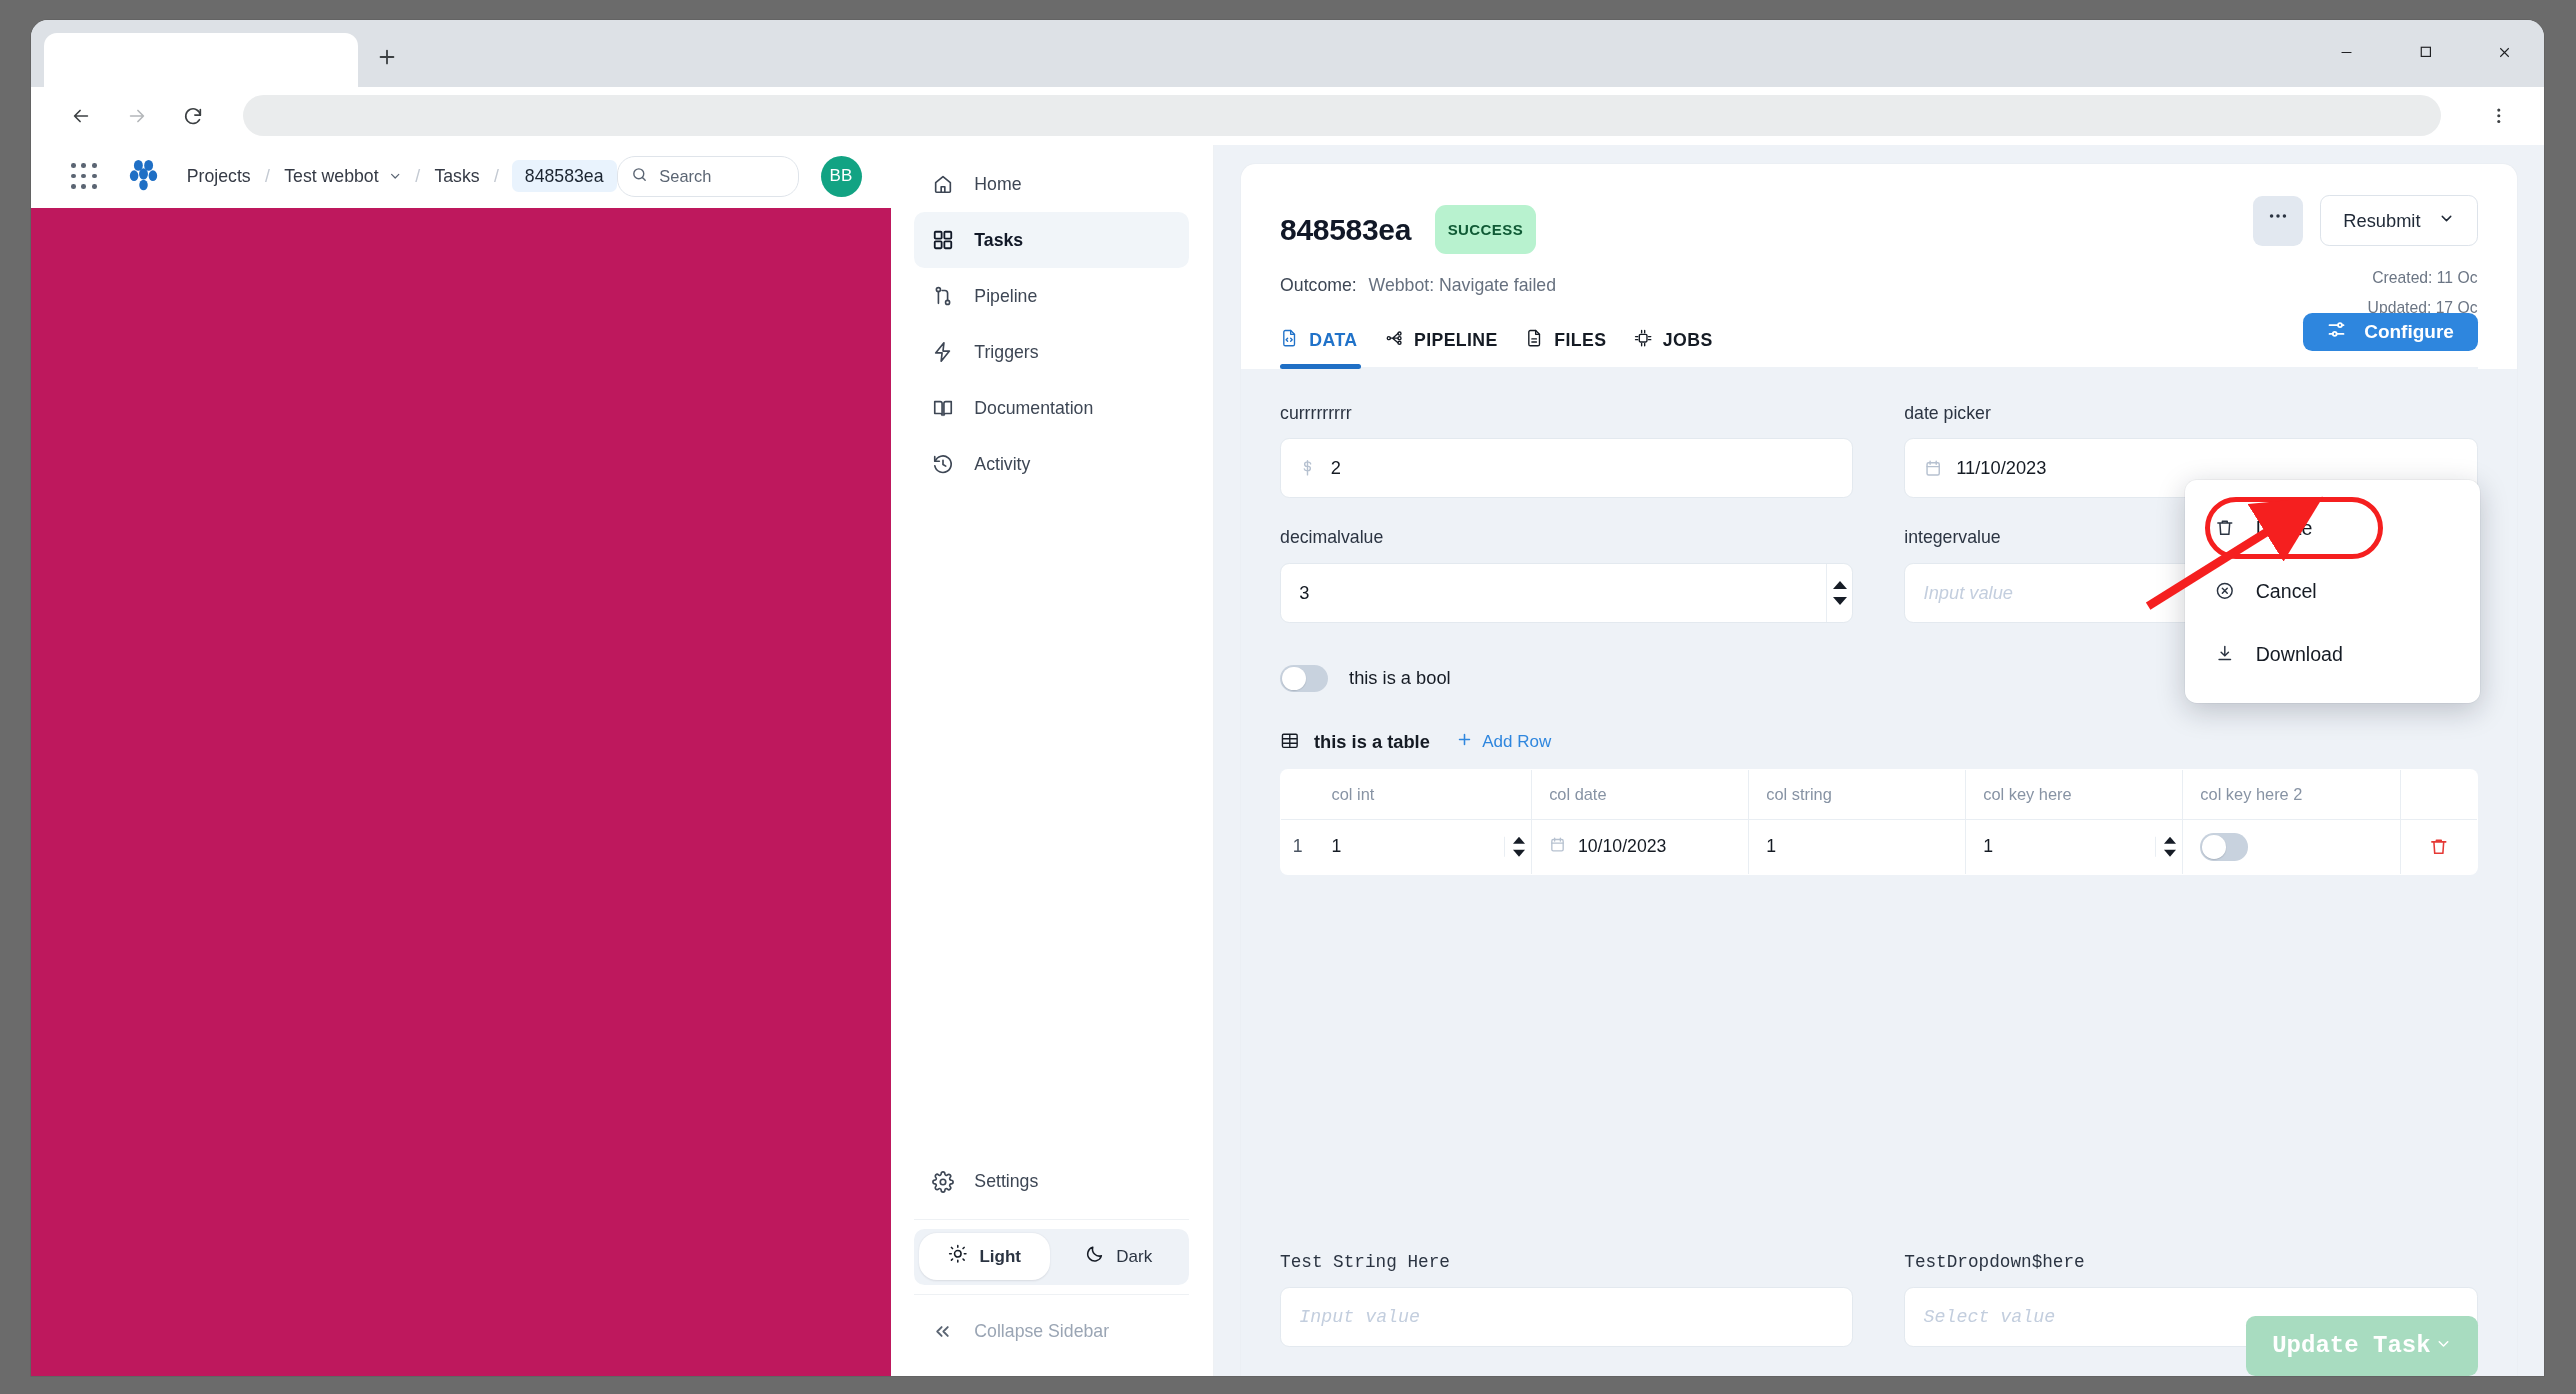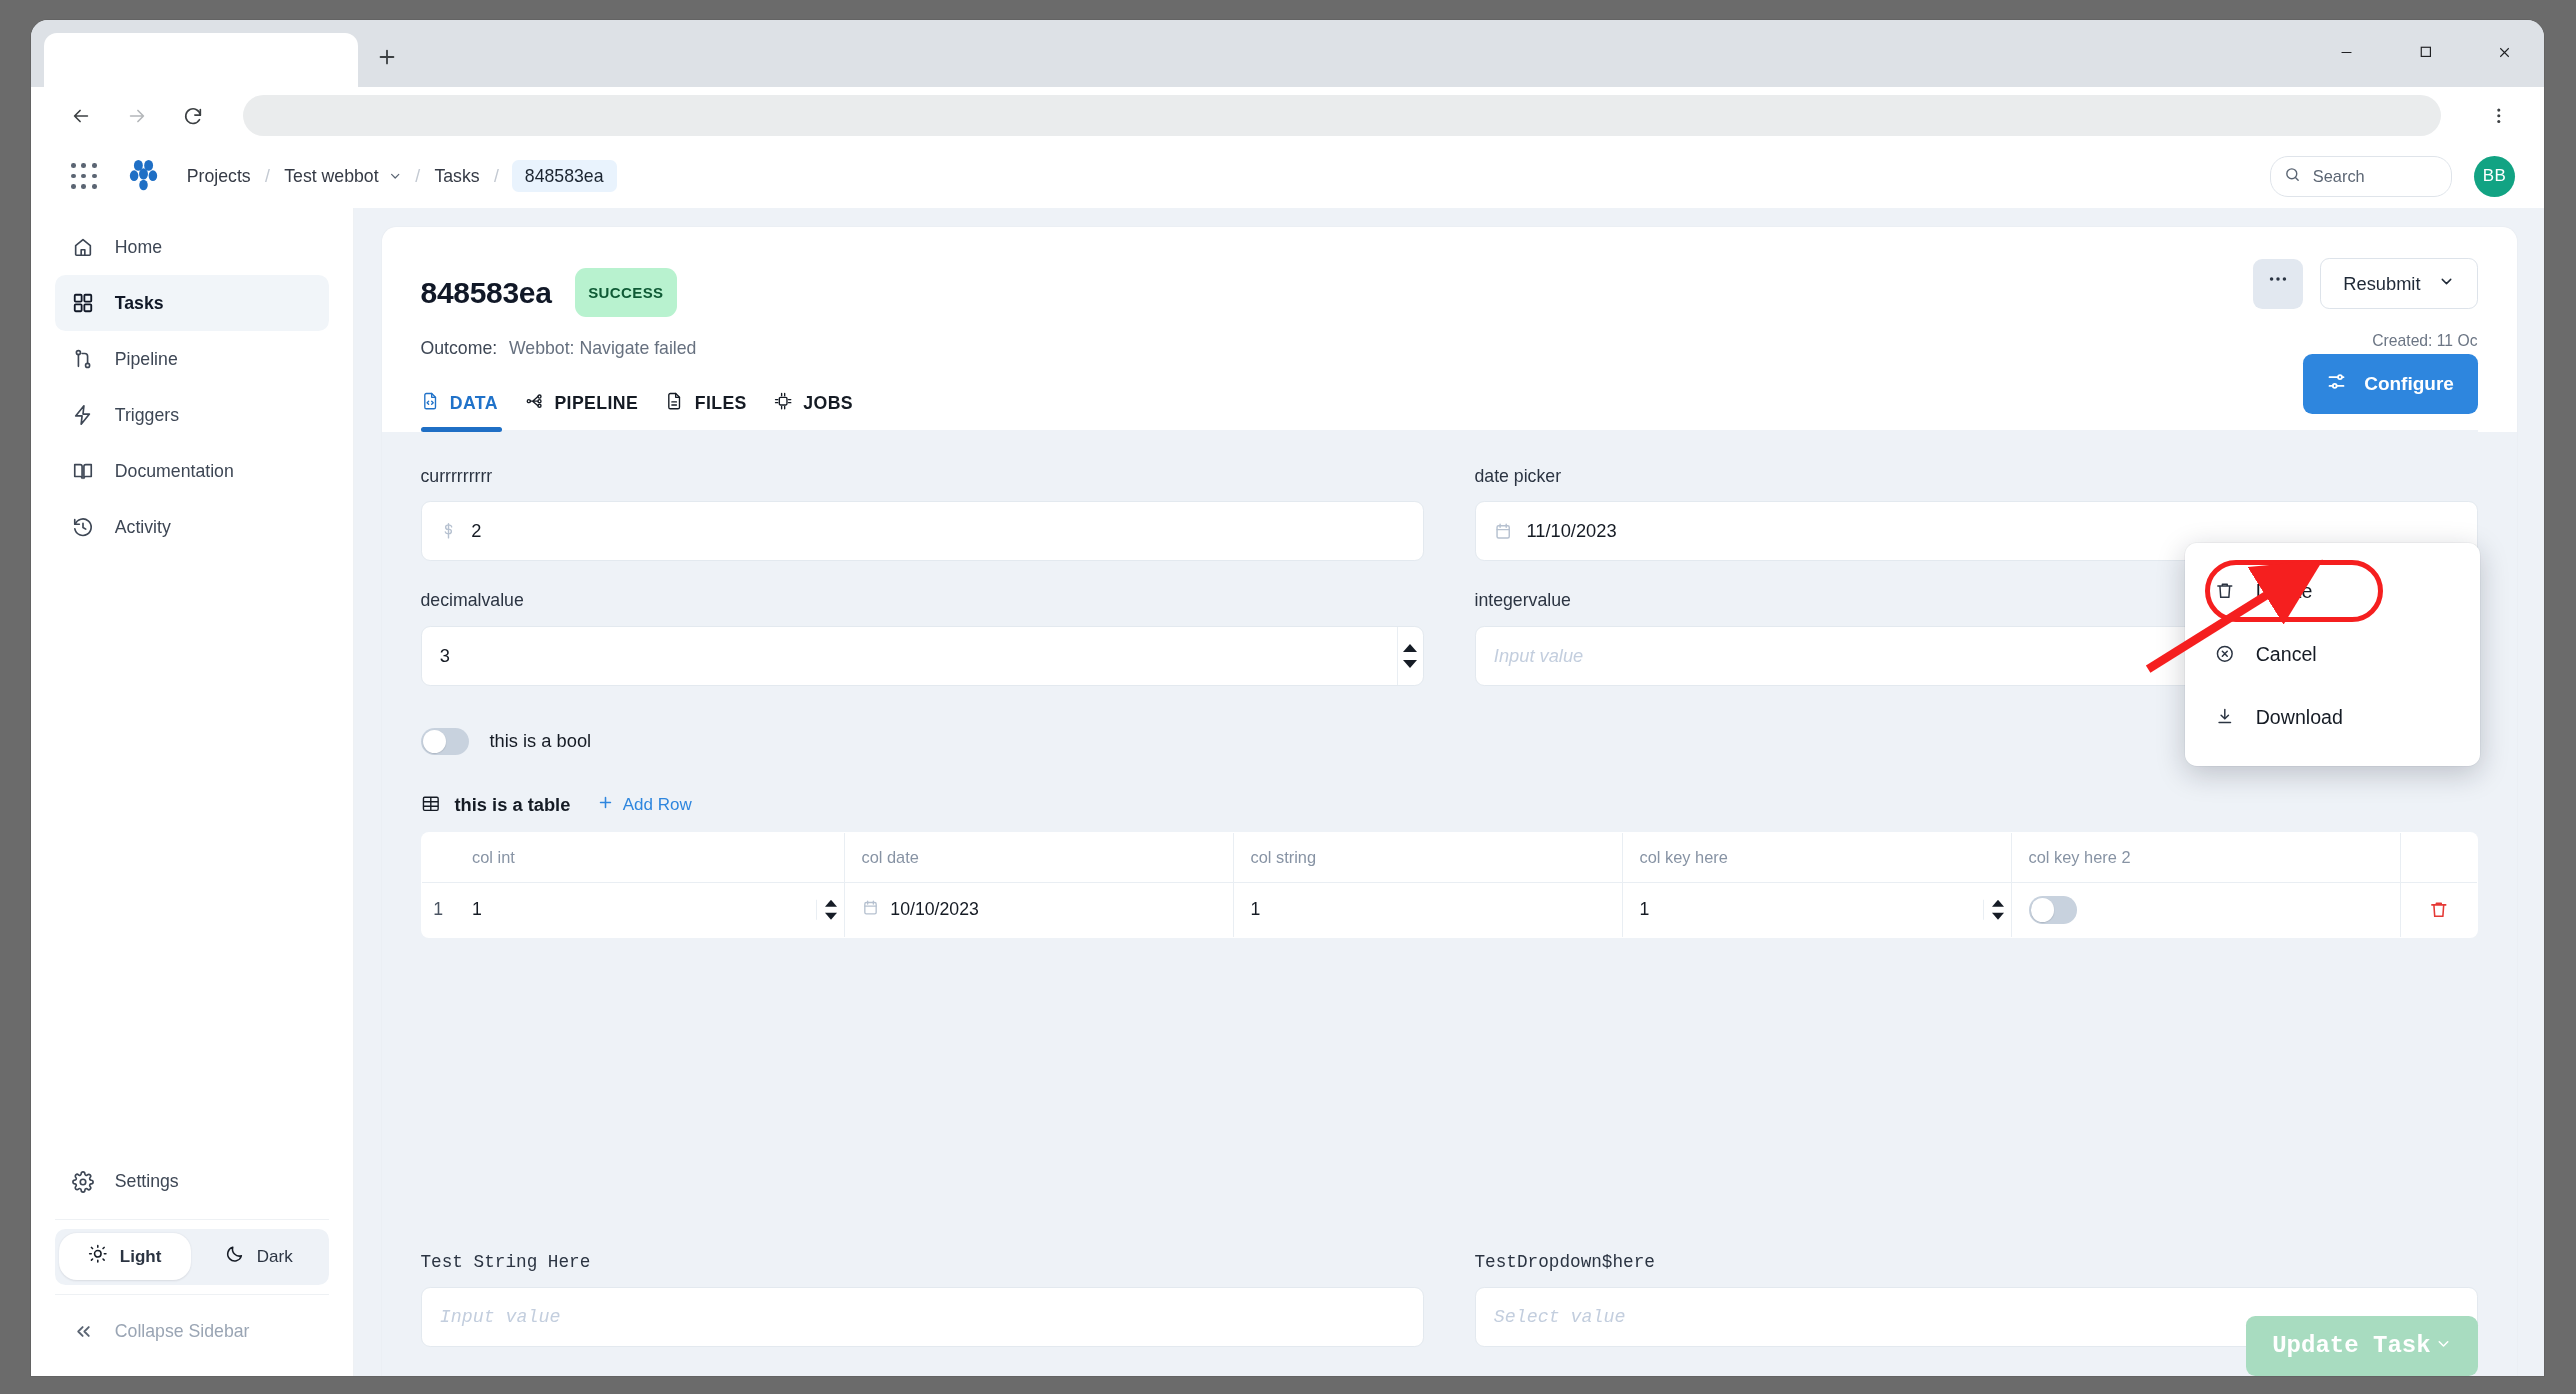--- a/index.html
+++ b/index.html
@@ -79,23 +79,23 @@
   .menu-dots {
     width: 47px; height: 47px;
     display:flex; align-items:center; justify-content:center;
     color:#3c4043;
   }
 
   
   .page {
     position: relative;
     height: calc(1356px - 67px - 58px);
-    background: #d946ef;
+    background: #be185d;
     display: flex;
-    flex-direction: column;
+    flex-direction: row;
     overflow: hidden;
   }
 
   
   .appbar {
     height: 63px;
     background: #ffffff;
     display: flex; align-items: center;
     padding: 0 29px 0 39px;
     flex-shrink: 0;
@@ -241,21 +241,21 @@
   }
   .tab-item:first-child { padding-left: 0; }
   .tab-item.active { color:#2072c9; }
   .tab-item.active::after {
     content:''; position:absolute; left:0; right:18.3px; bottom:-2px;
     height:4.6px; background:#1f6fc5; border-radius:2.6px;
   }
   .configure-btn {
     position:absolute; right:0; bottom: 15.7px;
     background:#2e86de; color:#fff;
-    height: 60px; border-radius: 9.2px;
+    height: 38px; border-radius: 9.2px;
     display:flex; align-items:center; gap:17px;
     padding: 0 23.6px; font-size: 19px; font-weight:600;
     white-space: nowrap;
   }
 
   
   .form-area { flex:1; background:#eef2f7; padding: 34px 39px 0 39px; min-height:0; position:relative; }
   .form-grid { display:grid; grid-template-columns: 1fr 1fr; gap: 0 51px; }
   .field { margin-bottom: 29px; }
   .field-label { font-size: 17.7px; color:#2b3442; margin-bottom: 14.4px; }

